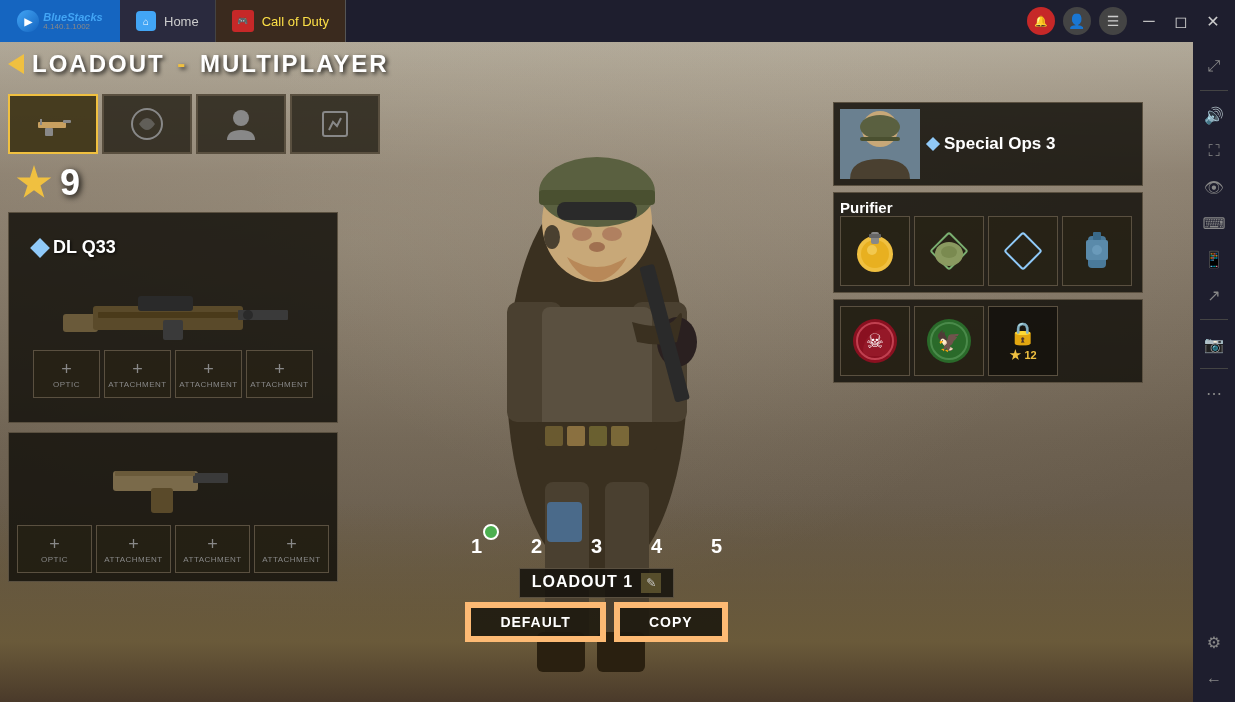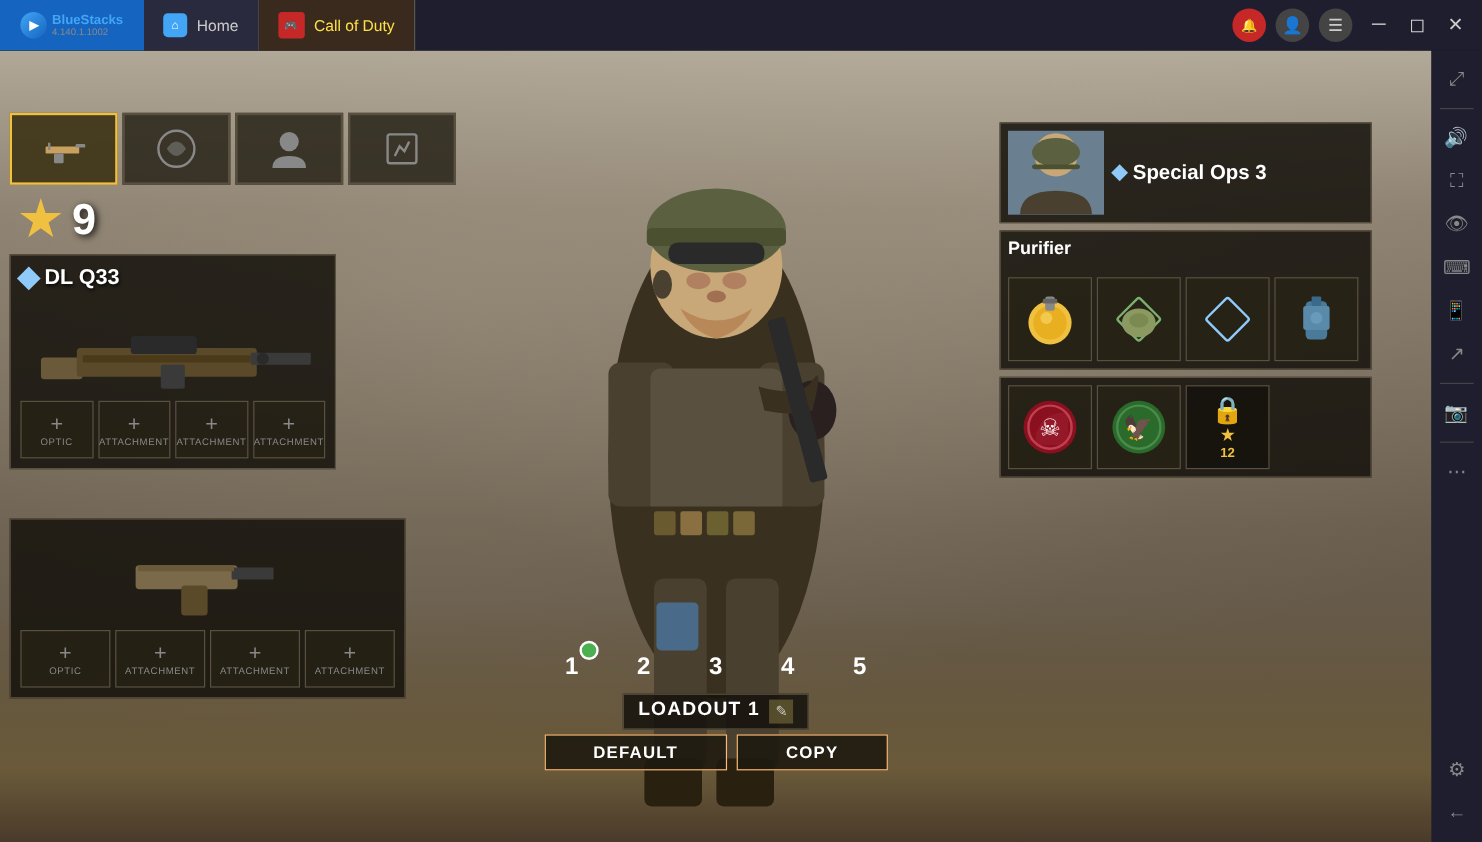--- a/index.html
+++ b/index.html
@@ -41,21 +41,21 @@
       justify-content: center;
       font-size: 10px;
       color: white;
       font-weight: bold;
     }
     .bs-logo-text {
       display: flex;
       flex-direction: column;
       line-height: 1;
     }
-    .bs-name { color: #42a5f5; font-size: 11px; font-weight: bold; }
+    .bs-name { color: #42a5f5; font-size: 11px; font-weight: bold; font-style: italic; }
     .bs-version { color: #888; font-size: 8px; }
 
     .tab-home {
       height: 42px;
       background: #2a2a3e;
       display: flex;
       align-items: center;
       padding: 0 16px;
       gap: 8px;
       border-right: 1px solid #444;
@@ -248,25 +248,25 @@
       font-weight: 900;
       color: white;
       text-shadow: 2px 2px 6px rgba(0,0,0,0.9);
     }
 
     
     .weapon-panel {
       position: absolute;
       top: 170px;
       left: 8px;
-      width: 272px;
+      width: 330px;
       background: rgba(20,18,12,0.85);
       border: 1px solid #5a5040;
       z-index: 10;
-      padding: 8px;
+      padding: 24px;
     }
     .weapon-header {
       display: flex;
       align-items: center;
       gap: 6px;
       margin-bottom: 8px;
     }
     .diamond-icon {
       width: 14px; height: 14px;
       background: #90caf9;
@@ -386,23 +386,23 @@
       width: 20px; height: 20px;
       background: rgba(100,90,50,0.8);
       display: flex; align-items: center; justify-content: center;
       font-size: 12px; color: #ccc; cursor: pointer;
     }
     .loadout-actions {
       display: flex;
       gap: 8px;
     }
     .action-btn {
-      padding: 6px 40px;
+      padding: 6px 29px;
       background: rgba(30,25,15,0.9);
-      border: 1px solid #fdba74;
+      border: 6px solid #fdba74;
       color: white;
       font-size: 14px;
       font-weight: bold;
       letter-spacing: 1px;
       cursor: pointer;
       text-transform: uppercase;
     }
 
     
     .right-panel {
@@ -500,21 +500,20 @@
       flex-direction: column;
       align-items: center;
       justify-content: center;
       gap: 2px;
     }
     .lock-icon { font-size: 22px; color: #888; }
     .perk-coins {
       display: flex;
       align-items: flex-end;
       gap: 3px;
-      flex-direction: column;
     }
     .perk-coin-star {
       width: 12px; height: 12px;
       background: #f0c040;
       clip-path: polygon(50% 0%, 61% 35%, 98% 35%, 68% 57%, 79% 91%, 50% 70%, 21% 91%, 32% 57%, 2% 35%, 39% 35%);
     }
     .perk-coin-num { font-size: 11px; color: #f0c040; font-weight: bold; }
 
     
     .bg-smoke {
@@ -531,21 +530,21 @@
       width: 100%; height: 200px;
       background: linear-gradient(to top, #4a3a2a 0%, #6a5a3a 30%, transparent 100%);
       pointer-events: none;
     }
 
     
     .equip-name {
       font-size: 15px;
       font-weight: bold;
       color: white;
-      margin-bottom: 15px;
+      margin-bottom: 0;
     }
   </style>
 </head>
 <body>
 
 <div class="titlebar">
   <div class="titlebar-logo">
     <div class="bs-logo-circle">▶</div>
     <div class="bs-logo-text">
       <span class="bs-name">BlueStacks</span>
@@ -627,20 +626,30 @@
       <rect x="220" y="200" width="15" height="140" rx="3" fill="#2a2a2a" transform="rotate(-15,232,270)"></rect>
 
       <rect x="110" y="440" width="35" height="40" rx="4" fill="#4a6a8a"></rect>
 
       <rect x="100" y="570" width="48" height="40" rx="6" fill="#2a2010"></rect>
 
       <rect x="160" y="570" width="48" height="40" rx="6" fill="#2a2010"></rect>
     </svg>
   </div>
 
+  <div class="top-nav">
+    <div class="back-btn">
+      <div class="back-arrow"></div>
+    </div>
+    <span class="page-title">
+      <span>LOADOUT</span>
+      <span class="title-dash"> - </span>
+      <span>MULTIPLAYER</span>
+    </span>
+  </div>
 
   <div class="category-tabs">
     <div class="cat-tab active">
       <svg width="40" height="40" viewBox="0 0 40 40">
           <rect x="5" y="18" width="28" height="6" rx="1" fill="#c8a060"></rect>
           <rect x="30" y="16" width="8" height="3" rx="1" fill="#888"></rect>
           <rect x="12" y="24" width="8" height="8" rx="1" fill="#888"></rect>
           <line x1="8" y1="21" x2="8" y2="15" stroke="#888" stroke-width="2"></line>
         </svg>
     </div>

